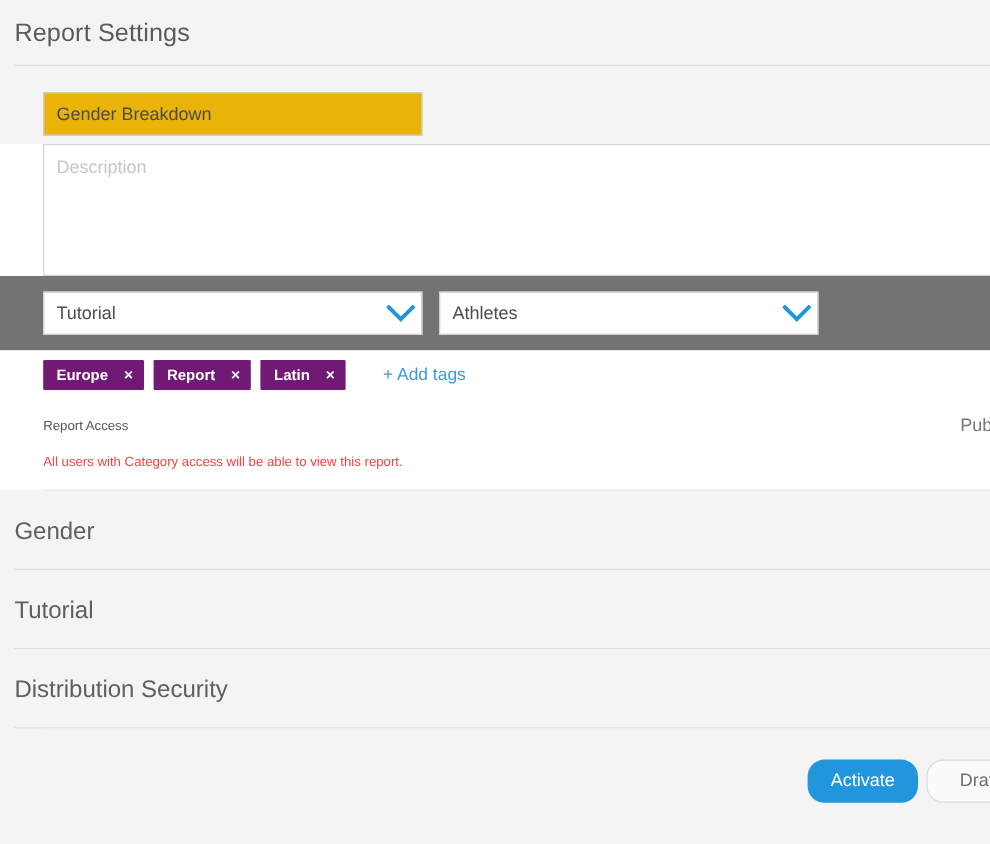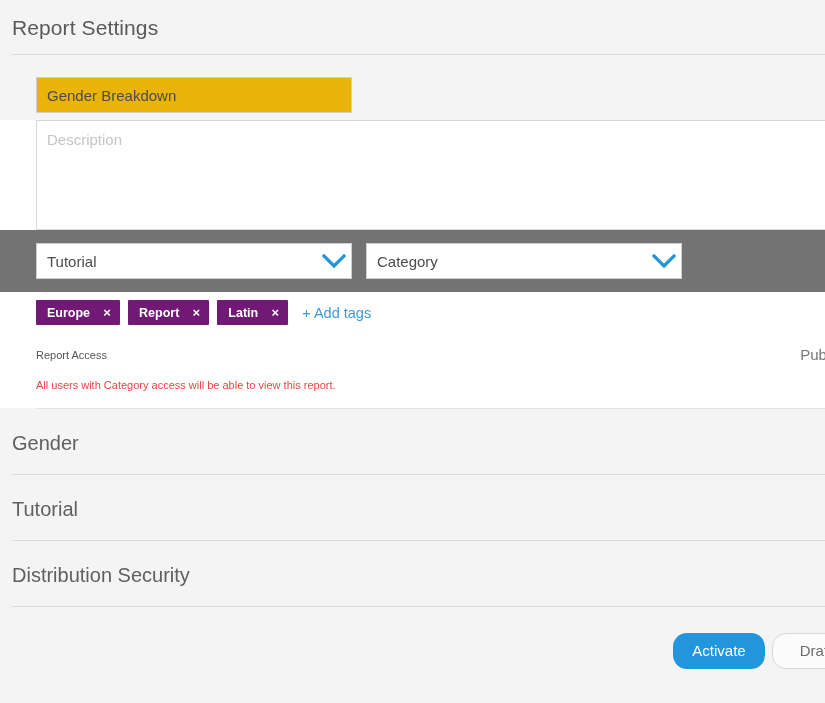--- a/index.html
+++ b/index.html
@@ -165,21 +165,21 @@
     font-size: 13px;
     font-weight: bold;
     color: #ffffff;
     cursor: pointer;
     margin-left: 4px;
   }
 
   .add-tags {
     color: #3a9ad9;
     font-size: 14.5px;
-    margin-left: 6px;
+    margin-left: 23px;
     cursor: pointer;
     white-space: nowrap;
   }
 
   
   .access-block {
     background: #ffffff;
     padding: 10px 0 12px 36px;
     position: relative;
   }
@@ -285,21 +285,21 @@
     <div class="field-row selects-row">
       <div class="select-box cat">
         <span class="select-label">Tutorial</span>
         <span class="chev">
           <svg width="24" height="15" viewBox="0 0 24 15">
               <path d="M2 2 L12 12 L22 2" fill="none" stroke="#2196dd" stroke-width="3.2" stroke-linecap="square" stroke-linejoin="miter"></path>
             </svg>
         </span>
       </div>
       <div class="select-box src">
-        <span class="select-label">Category</span>
+        <span class="select-label">Athletes</span>
         <span class="chev">
           <svg width="24" height="15" viewBox="0 0 24 15">
               <path d="M2 2 L12 12 L22 2" fill="none" stroke="#2196dd" stroke-width="3.2" stroke-linecap="square" stroke-linejoin="miter"></path>
             </svg>
         </span>
       </div>
     </div>
 
     <div class="field-row tags-row">
       <span class="tag">

